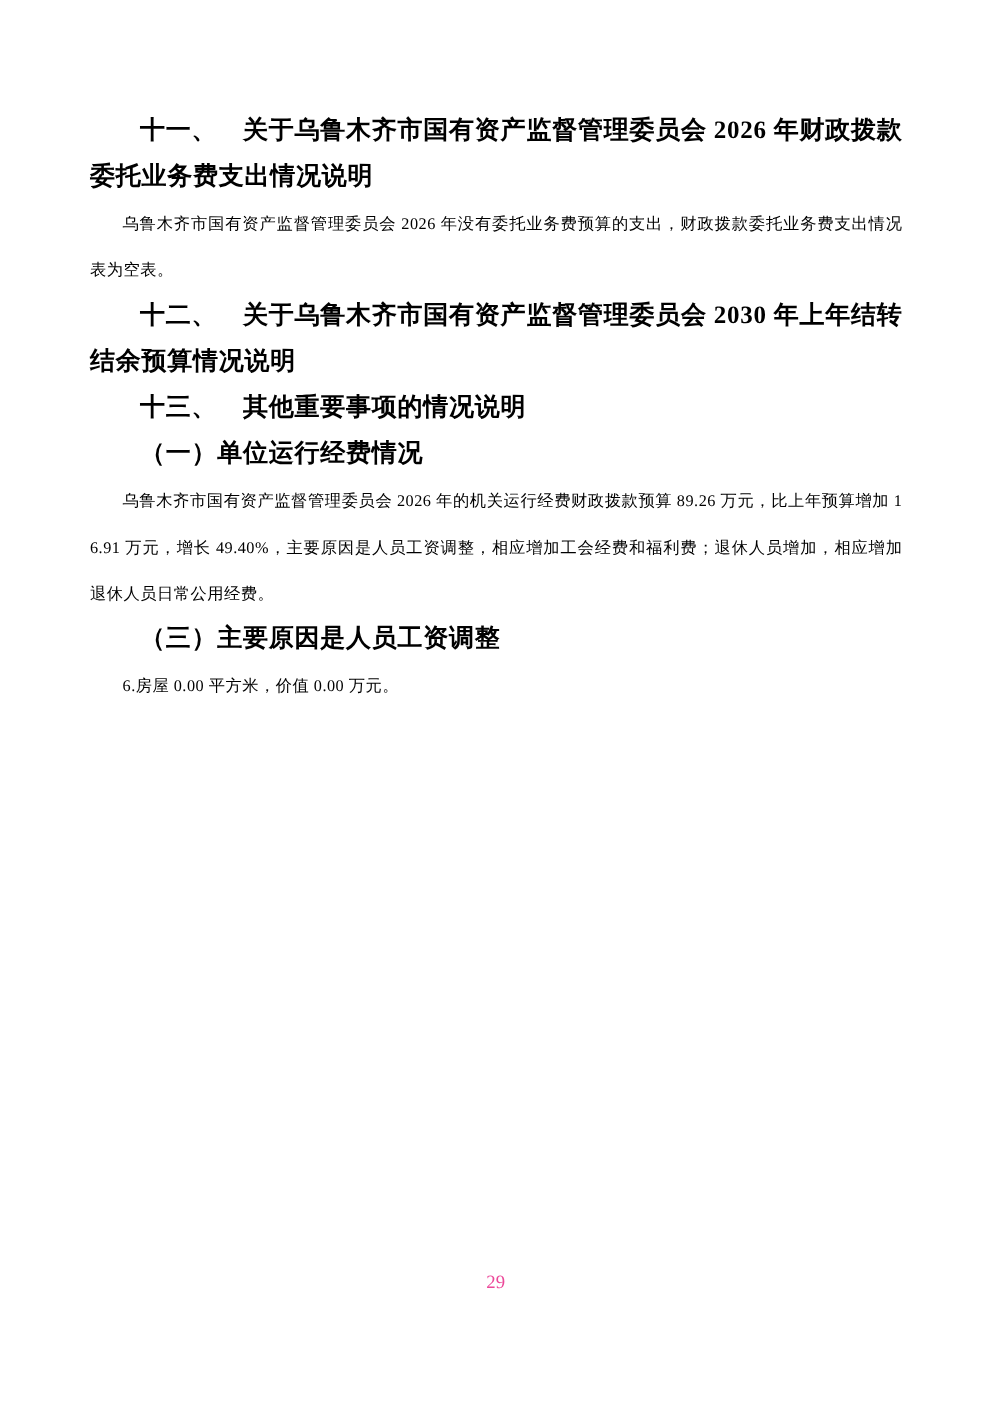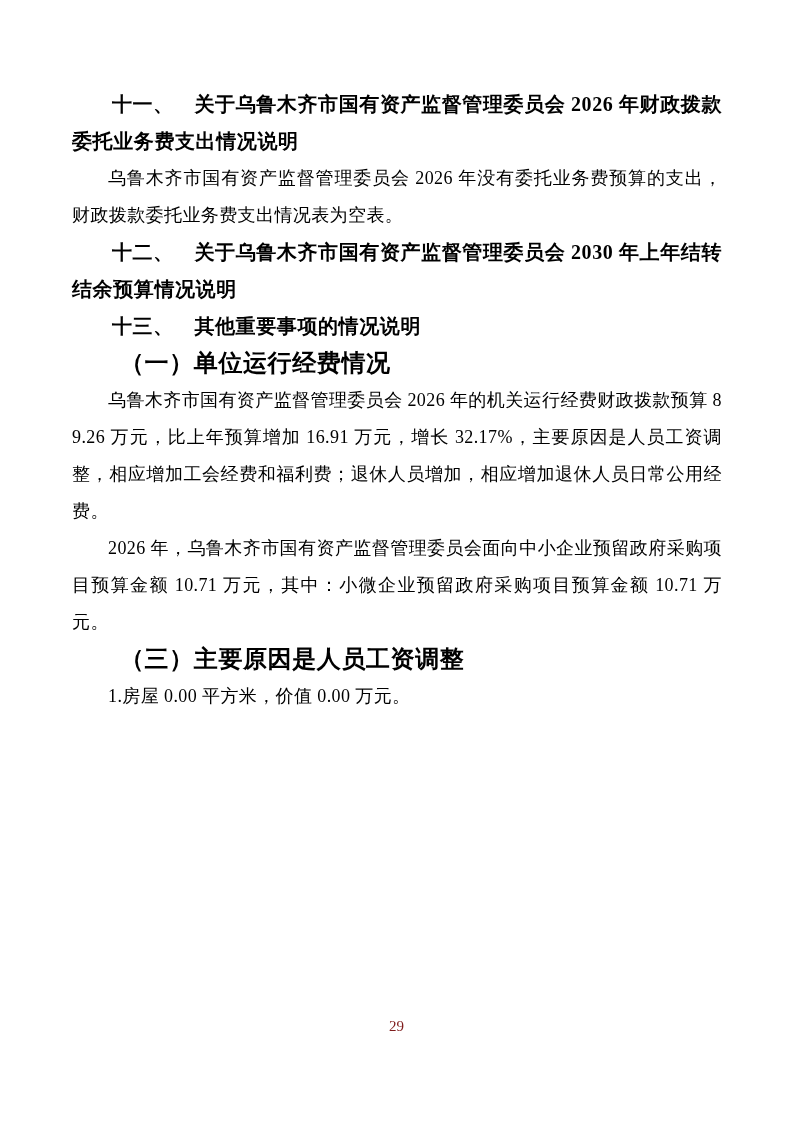--- a/index.html
+++ b/index.html
@@ -22,53 +22,52 @@
     top: 86px;
     width: 650px;
   }
   .blk {
     margin: 0;
     padding: 0;
     text-indent: 2em;
     text-align: justify;
     text-justify: inter-ideograph;
     line-height: 37px;
-    font-size: 18px;
+    font-size: 13px;
     letter-spacing: 0.4px;
     word-break: break-all;
   }
   .h1 {
     font-weight: 700;
     font-size: 20px;
     letter-spacing: 0.6px;
   }
   .h2 {
     font-weight: 700;
-    font-size: 24px;
+    font-size: 20px;
     letter-spacing: 0.6px;
   }
   .footer {
     position: absolute;
     left: 0;
     right: 0;
     top: 1018px;
     text-align: center;
     font-size: 15px;
-    color: #7f1d1d;
+    color: #ec4899;
   }
 </style>
 </head>
 <body>
 
 <div class="page">
   <div class="content">
     <p class="blk h1">十一、　关于乌鲁木齐市国有资产监督管理委员会 2026 年财政拨款委托业务费支出情况说明</p>
     <p class="blk para">乌鲁木齐市国有资产监督管理委员会 2026 年没有委托业务费预算的支出，财政拨款委托业务费支出情况表为空表。</p>
     <p class="blk h1">十二、　关于乌鲁木齐市国有资产监督管理委员会 2030 年上年结转结余预算情况说明</p>
     <p class="blk h1">十三、　其他重要事项的情况说明</p>
     <p class="blk h2">（一）单位运行经费情况</p>
-    <p class="blk para">乌鲁木齐市国有资产监督管理委员会 2026 年的机关运行经费财政拨款预算 89.26 万元，比上年预算增加 16.91 万元，增长 32.17%，主要原因是人员工资调整，相应增加工会经费和福利费；退休人员增加，相应增加退休人员日常公用经费。</p>
-    <p class="blk para">2026 年，乌鲁木齐市国有资产监督管理委员会面向中小企业预留政府采购项目预算金额 10.71 万元，其中：小微企业预留政府采购项目预算金额 10.71 万元。</p>
+    <p class="blk para">乌鲁木齐市国有资产监督管理委员会 2026 年的机关运行经费财政拨款预算 89.26 万元，比上年预算增加 16.91 万元，增长 49.40%，主要原因是人员工资调整，相应增加工会经费和福利费；退休人员增加，相应增加退休人员日常公用经费。</p>
     <p class="blk h2">（三）主要原因是人员工资调整</p>
-    <p class="blk para">1.房屋 0.00 平方米，价值 0.00 万元。</p>
+    <p class="blk para">6.房屋 0.00 平方米，价值 0.00 万元。</p>
   </div>
   <div class="footer">29</div>
 </div>
 
 </body></html>

